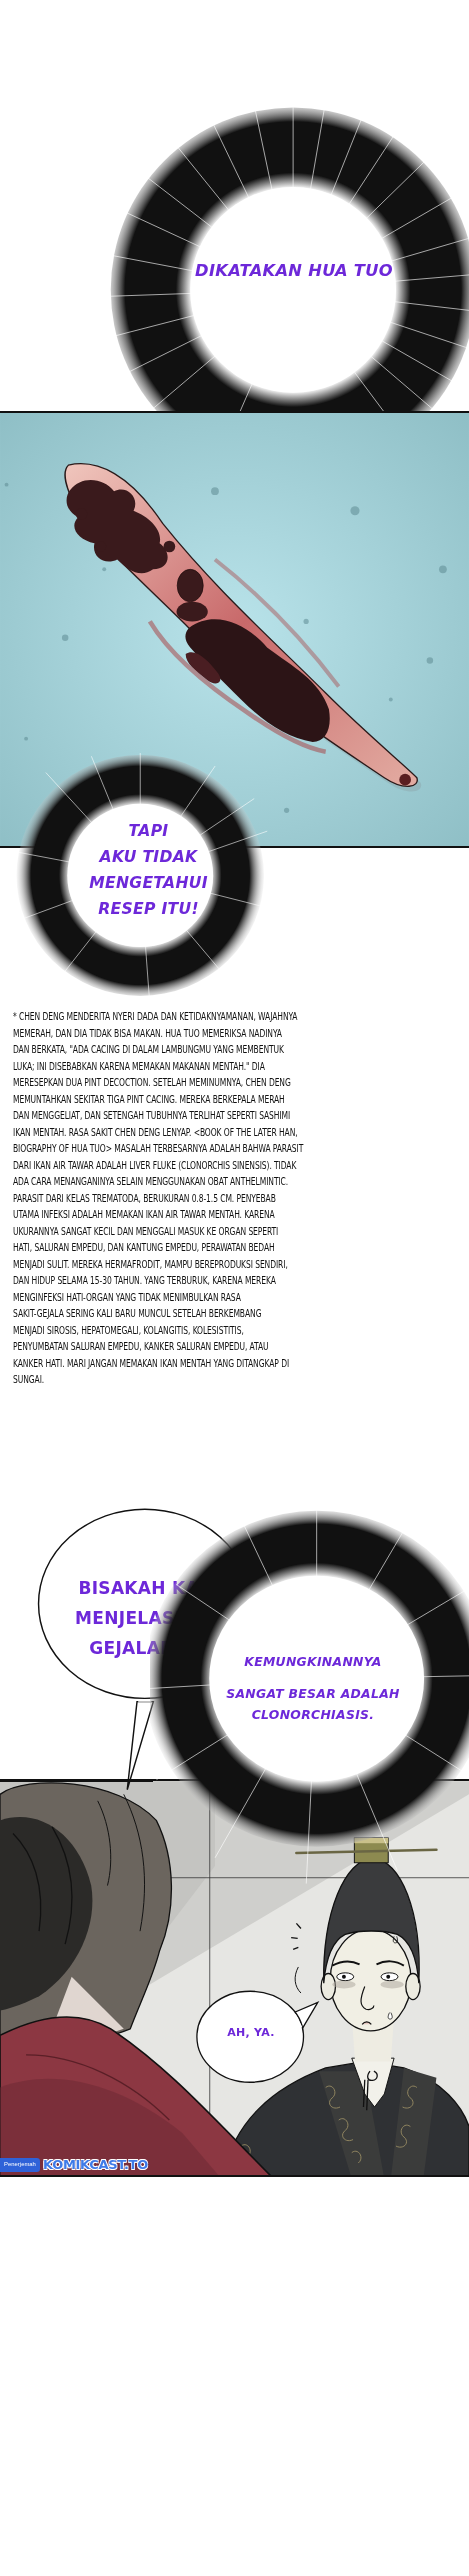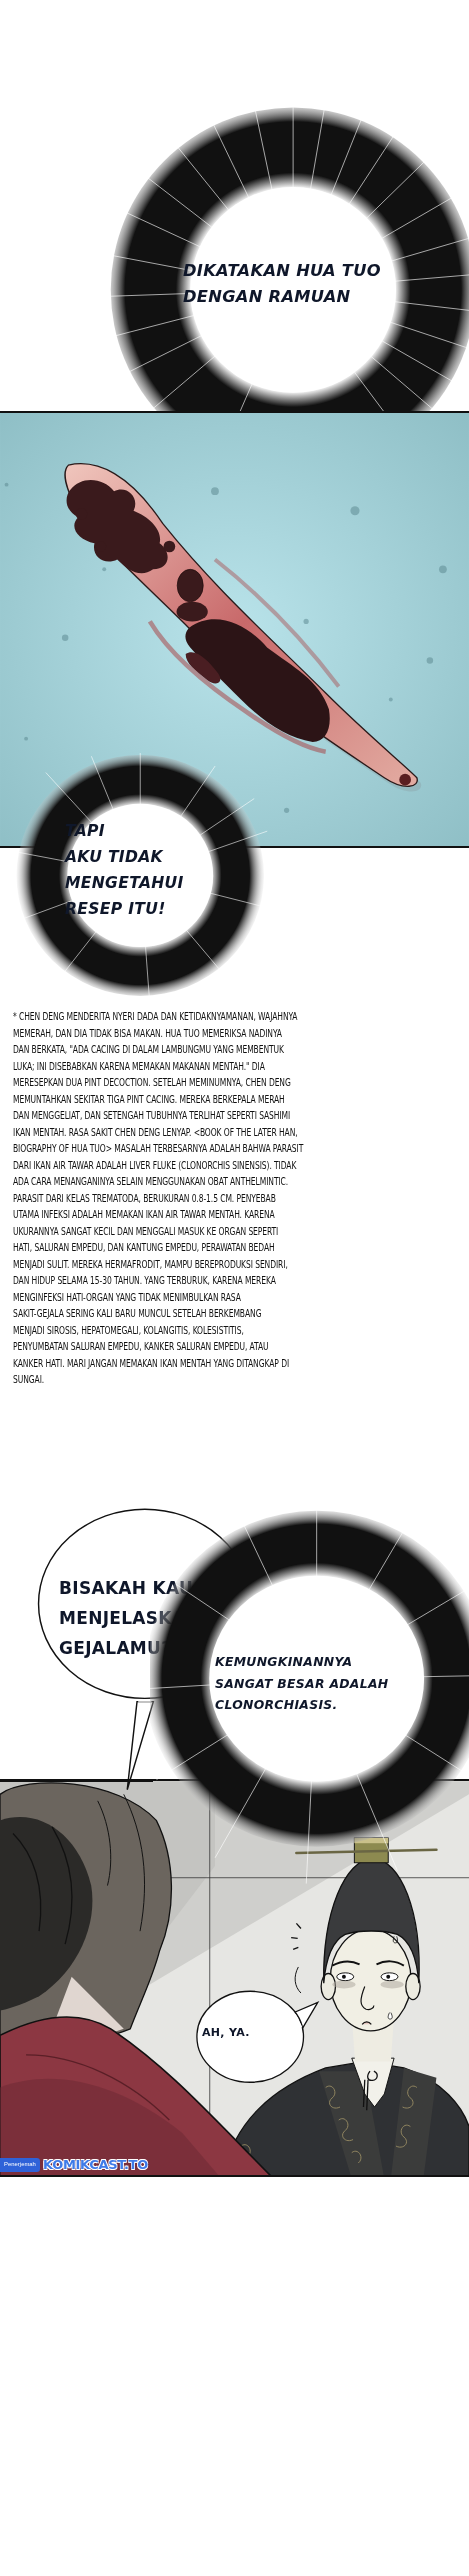--- a/index.html
+++ b/index.html
@@ -1,20 +1,20 @@
 <!DOCTYPE html>
 <html style="font-size:10.4px"><head>
 <meta charset="utf-8">
 <style>
   html, body { margin: 0; padding: 0; background: #ffffff; }
   body { width: 469px; height: 2576px; position: relative; overflow: hidden; font-family: "DejaVu Sans", sans-serif; }
   .abs { position: absolute; }
   .panel-border { border-top: 2.6px solid #111; border-bottom: 2.6px solid #111; box-sizing: border-box; }
   .comic-text {
-    position: absolute; color: #0f172a;
+    position: absolute; text-align: center; color: #6d28d9;
     font-family: "DejaVu Sans", sans-serif; font-weight: bold; font-style: italic;
     letter-spacing: 0.3px; text-transform: uppercase; line-height: 1;
   }
   .comic-upright { font-style: normal; }
   .footnote {
     position: absolute; left: 13px; top: 1009px; width: 391px;
     font-family: "DejaVu Sans Condensed", "DejaVu Sans", sans-serif;
     font-stretch: condensed;
     font-size: 9.8px; line-height: 16.5px; color: #111; letter-spacing: -0.1px;
   }
@@ -68,21 +68,20 @@
         <line x1="450" y1="445" x2="690" y2="650"></line>
       <line x1="450" y1="445" x2="180" y2="580"></line>
         <line x1="450" y1="445" x2="165" y2="455"></line>
       <line x1="450" y1="445" x2="180" y2="320"></line>
         <line x1="450" y1="445" x2="260" y2="210"></line>
     </g>
     <circle cx="450" cy="445" r="158" fill="#fff"></circle>
   </svg>
   <div class="comic-text" style="left:183px;top:263px;width:222px;font-size:16.3px;">
     <div style="height:26px;">DIKATAKAN HUA TUO</div>
-    <div style="height:26px;">DENGAN RAMUAN</div>
   </div>
 </div>
 
 <div class="abs panel-border" style="left:0;top:411px;width:469px;height:437px;background:#b4dfe6;overflow:hidden;">
   <svg class="abs" width="469" height="437" viewBox="0 0 720 671" style="left:0;top:0;">
     <defs>
       <radialGradient id="bgvig" cx="50%" cy="50%" r="70%">
         <stop offset="0" stop-color="#b9e3ea"></stop>
         <stop offset="1" stop-color="#8fbfc6"></stop>
       </radialGradient>
@@ -308,21 +307,21 @@
           <line x1="256" y1="265" x2="0" y2="280"></line>
         <line x1="256" y1="265" x2="40" y2="120"></line>
           <line x1="256" y1="265" x2="140" y2="20"></line>
       </g>
       <ellipse cx="256" cy="265" rx="165" ry="158" fill="#fff"></ellipse>
     </g>
   </svg>
 </div>
 <div class="comic-text" style="left:215px;top:1656px;width:196px;font-size:12.4px;">
   <div style="height:21.5px;">KEMUNGKINANNYA</div>
-  <div style="height:21.5px;">SANGAT BESAR ADALAH</div>
+  <div style="height:21.5px;margin-top:10px;">SANGAT BESAR ADALAH</div>
   <div style="height:21.5px;">CLONORCHIASIS.</div>
 </div>
 
 <div class="abs" style="left:0;top:1779px;width:153px;height:2.6px;background:#111;"></div>
 
 <svg class="abs" width="130" height="104" viewBox="0 0 200 160" style="left:193px;top:1988px;">
   <path d="M 150 40 L 192 22 L 165 68 Z" fill="#fff" stroke="#111" stroke-width="2" stroke-linejoin="miter"></path>
   <ellipse cx="88" cy="75" rx="82" ry="70" fill="#fff" stroke="#111" stroke-width="2"></ellipse>
   <path d="M 152 44 L 162 62 L 168 60 L 158 40 Z" fill="#fff"></path>
 </svg>

